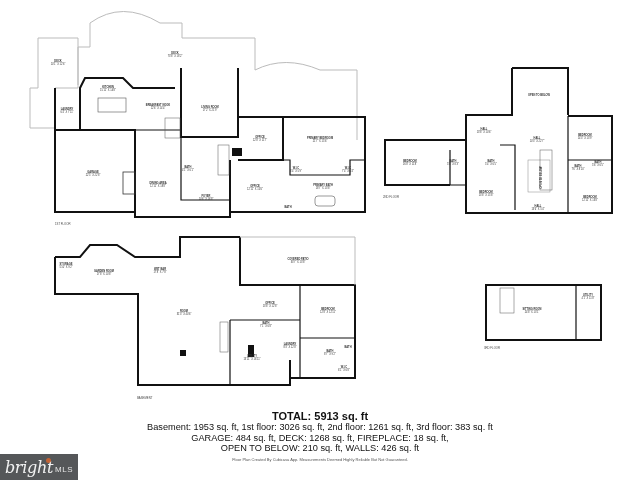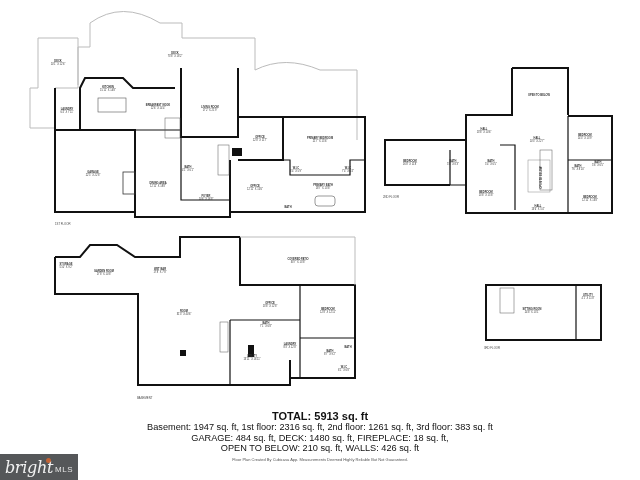--- a/index.html
+++ b/index.html
@@ -137,22 +137,22 @@
   </div>
 <div class="lbl" style="left:344px;top:366px"><b>W.I.C</b><span>6'1" X 6'8"</span></div>
 <div class="floor-lbl" style="left:137px;top:396px">BASEMENT</div>
 
 <div class="lbl" style="left:532px;top:308px"><b>SITTING ROOM</b><span>24'8" X 13'1"</span></div>
 <div class="lbl" style="left:588px;top:294px"><b>UTILITY</b><span>4'1" X 11'8"</span></div>
 <div class="floor-lbl" style="left:484px;top:346px">3RD FLOOR</div>
 
 <div class="summary">
   <div class="total">TOTAL: 5913 sq. ft</div>
-  <div class="line">Basement: 1947 sq. ft, 1st floor: 2316 sq. ft, 2nd floor: 1261 sq. ft, 3rd floor: 383 sq. ft</div>
-  <div class="line">GARAGE: 484 sq. ft, DECK: 1480 sq. ft, FIREPLACE: 18 sq. ft,</div>
+  <div class="line">Basement: 1953 sq. ft, 1st floor: 3026 sq. ft, 2nd floor: 1261 sq. ft, 3rd floor: 383 sq. ft</div>
+  <div class="line">GARAGE: 484 sq. ft, DECK: 1268 sq. ft, FIREPLACE: 18 sq. ft,</div>
   <div class="line">OPEN TO BELOW: 210 sq. ft, WALLS: 426 sq. ft</div>
   <div class="credit">Floor Plan Created By Cubicasa App. Measurements Deemed Highly Reliable But Not Guaranteed.</div>
 </div>
 
 <div class="badge">
   <span class="spark"></span>
   <span class="b1">bright</span>
   <span class="b2">MLS</span>
 </div>
 

